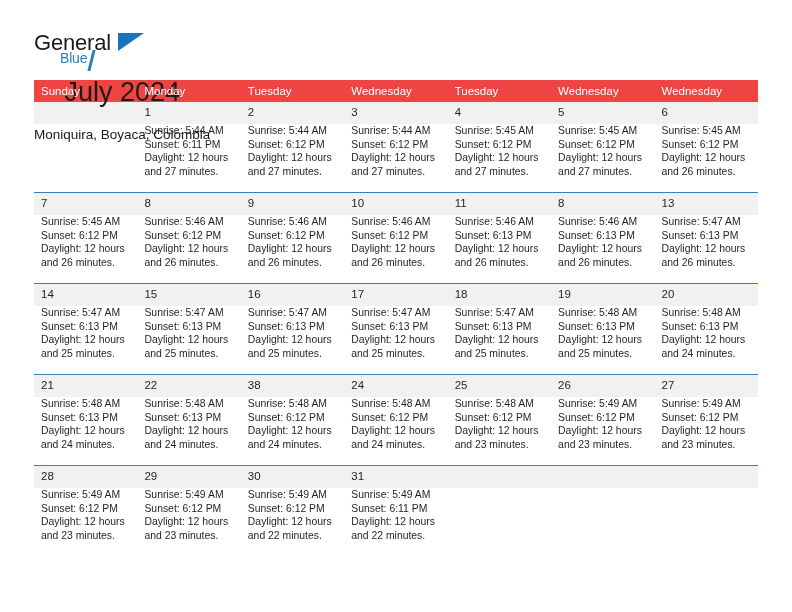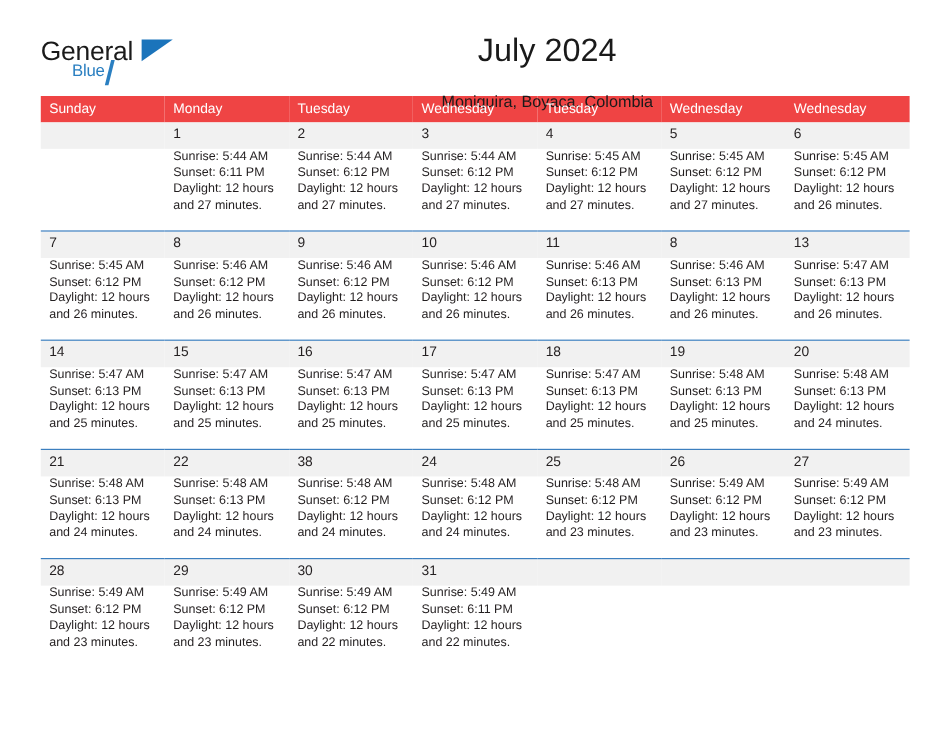--- a/index.html
+++ b/index.html
@@ -23,20 +23,21 @@
   }
 
   
   .header {
     display: flex;
     align-items: flex-start;
     justify-content: space-between;
     padding-top: 28px;
     height: 72px;
     box-sizing: border-box;
+    flex-direction: column;
   }
   .logo {
     position: relative;
     width: 120px;
     height: 50px;
     flex: 0 0 auto;
   }
   .logo-general {
     position: absolute;
     left: 0;

